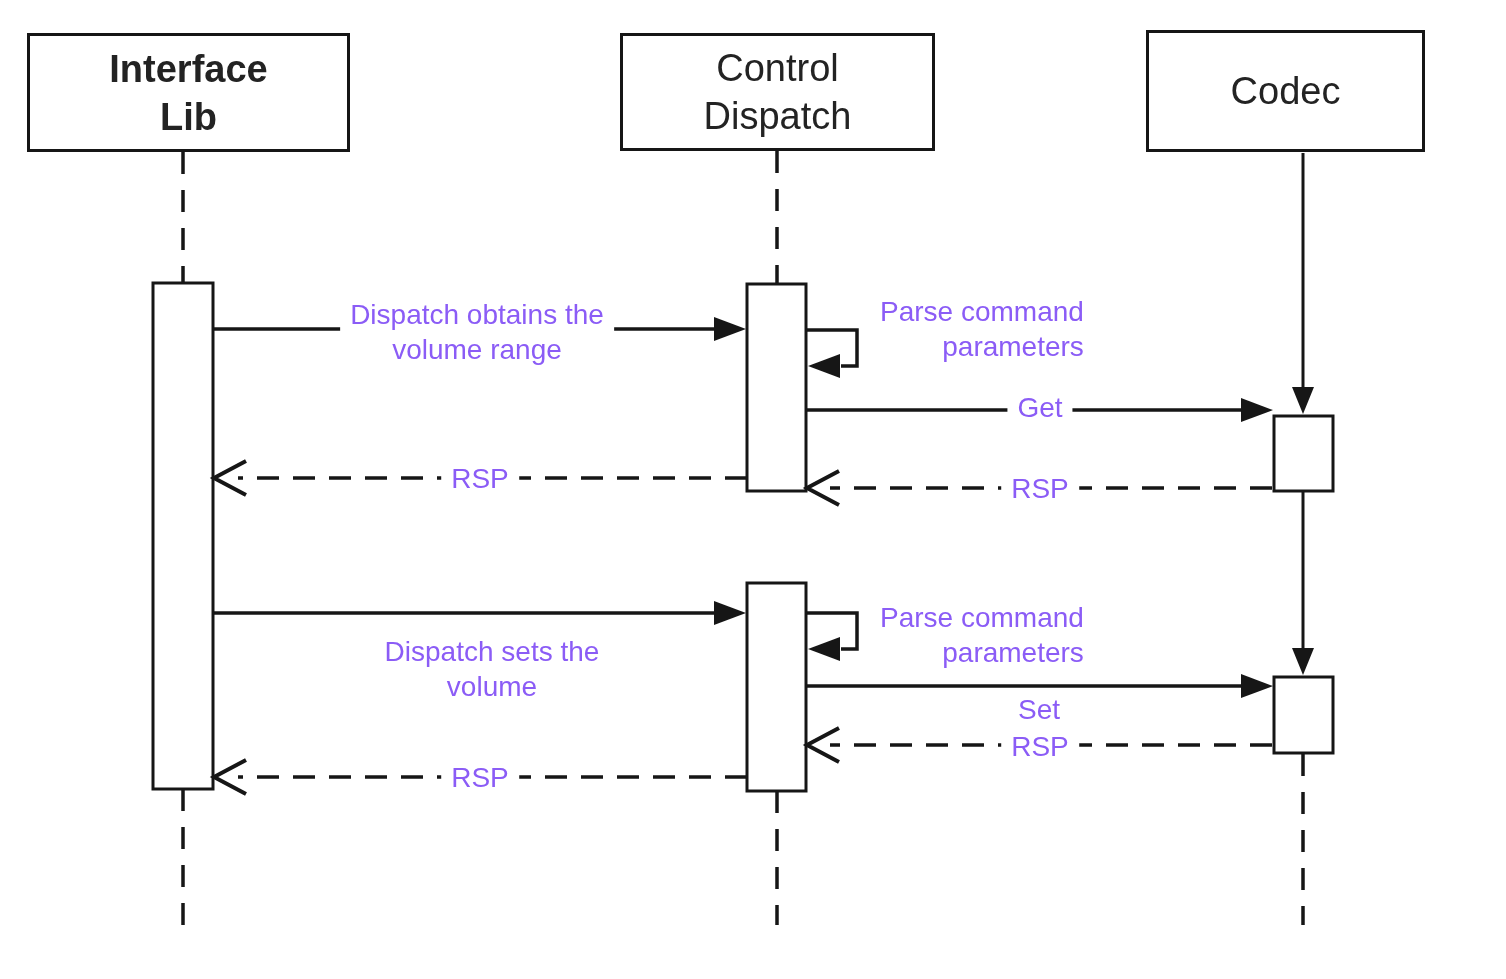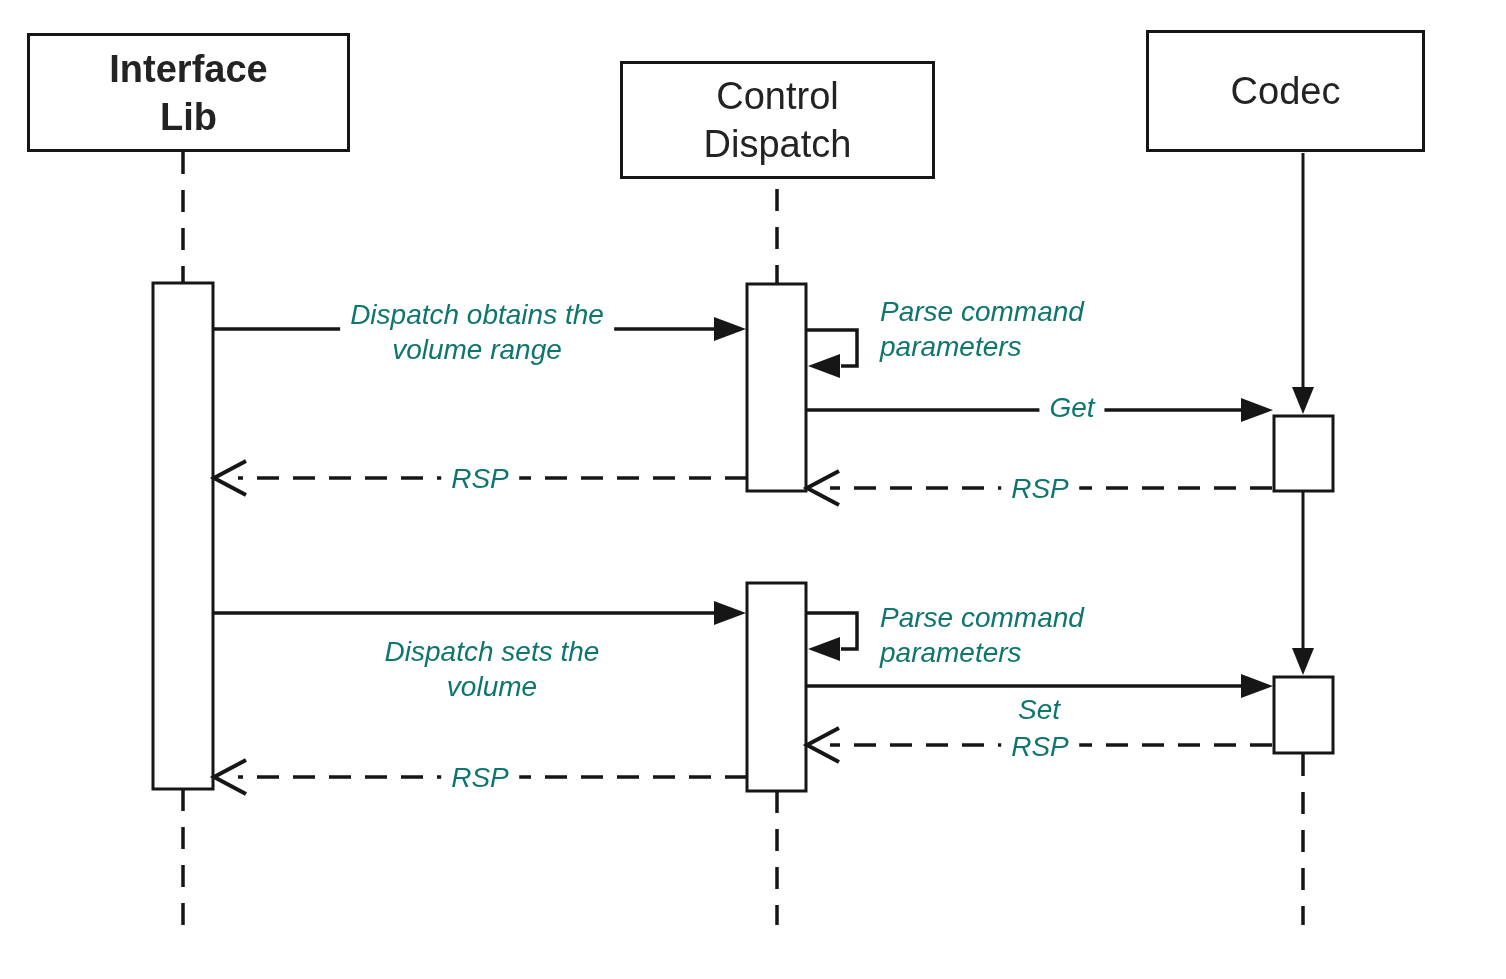--- a/index.html
+++ b/index.html
@@ -31,39 +31,38 @@
     align-items: center;
     justify-content: center;
     text-align: center;
     font-size: 38px;
     line-height: 48px;
     white-space: pre-line;
     color: #232323;
     z-index: 2;
   }
   .actor-il { left: 27px;   top: 33px; width: 323px; height: 119px; font-weight: bold; }
-  .actor-cd { left: 620px;  top: 33px; width: 315px; height: 118px; margin-top: 28px; }
+  .actor-cd { left: 620px;  top: 33px; width: 315px; height: 118px; }
   .actor-codec { left: 1146px; top: 30px; width: 279px; height: 122px; }
 
   .msg-label {
     position: absolute;
     z-index: 3;
     background: #ffffff;
     font-size: 28px;
     line-height: 35px;
     text-align: center;
     white-space: pre-line;
     padding: 0 10px;
     transform: translate(-50%, -50%);
-    color: #0f766e;
-    font-style: italic;
+    color: #8b5cf6;
   }
   .msg-label.plain {
     transform: none;
-    text-align: left;
+    text-align: right;
     background: transparent;
     padding: 0;
   }
 </style>
 </head>
 <body>
 
 <div class="canvas">
 
   <svg class="layer" width="1506" height="979" viewBox="0 0 1506 979">
@@ -127,21 +126,21 @@
   <div class="actor actor-codec">
     <span>Codec</span>
   </div>
 
   <div class="msg-label" style="left:477px; top:332px;">Dispatch obtains the
 volume range</div>
 
   <div class="msg-label plain" style="left:880px; top:294px;">Parse command
 parameters</div>
 
-  <div class="msg-label" style="left:1072px; top:407px;">Get</div>
+  <div class="msg-label" style="left:1040px; top:407px;">Get</div>
 
   <div class="msg-label" style="left:1040px; top:488px;">RSP</div>
 
   <div class="msg-label" style="left:480px; top:478px;">RSP</div>
 
   <div class="msg-label" style="left:492px; top:629px;margin-top:40px;">Dispatch sets the
 volume</div>
 
   <div class="msg-label plain" style="left:880px; top:600px;">Parse command
 parameters</div>

